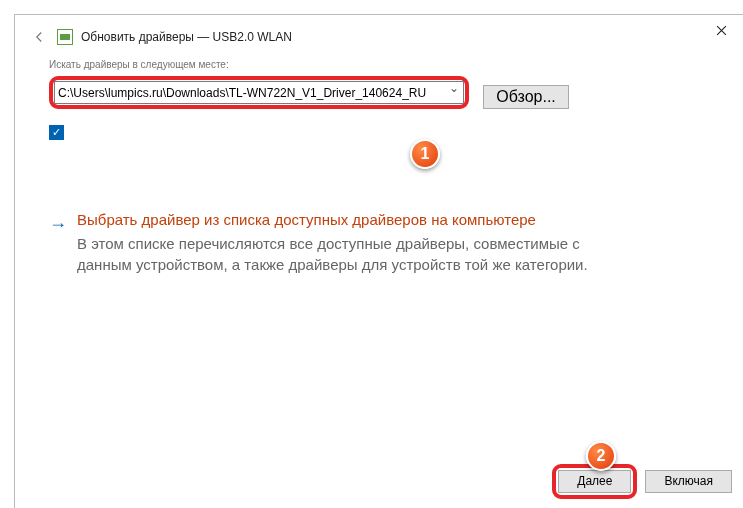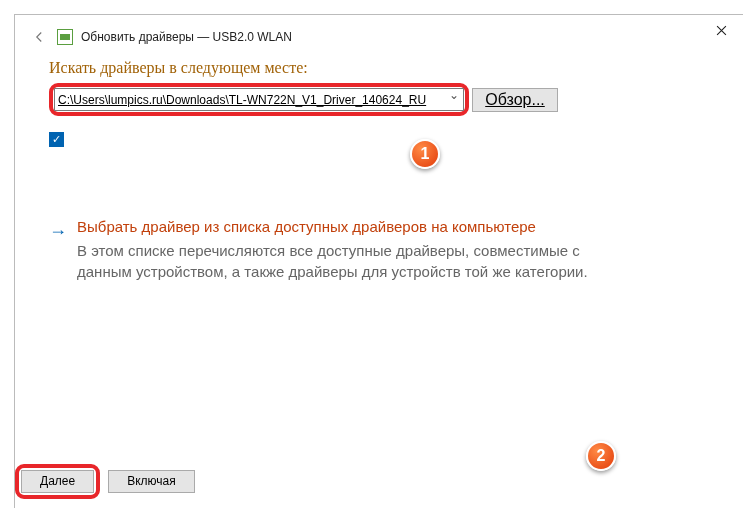--- a/index.html
+++ b/index.html
@@ -72,30 +72,28 @@
     position: relative;
   }
   .heading {
     font-size: 20px;
     color: #003399;
     font-weight: 400;
     margin-top: 30px;
     margin-bottom: 30px;
   }
   .field-label {
-    font-size: 16px;
-    color: #a16207;
+    font-size: 10px;
+    color: #737373;
     margin-bottom: 6px;
-    font-family: Liberation Serif, serif;
   }
   .path-row {
     display: flex;
-    align-items: center;
-    gap: 3px;
-    text-decoration: underline;
+    align-items: flex-end;
+    gap: 14px;
   }
   .combo-wrap {
     border: 4px solid #e8262a;
     border-radius: 9px;
     padding: 1px;
     position: relative;
   }
   .combo {
     width: 410px;
     height: 23px;
@@ -166,20 +164,21 @@
   }
   .option-desc {
     color: #666;
     font-size: 15px;
     line-height: 1.4;
   }
   .footer {
     height: 56px;
     border-top: 0;
     display: flex;
+    justify-content: flex-end;
     align-items: center;
     padding-right: 12px;
     gap: 8px;
   }
   .next-wrap {
     border: 4px solid #e8262a;
     border-radius: 9px;
     padding: 2px;
   }
   .footer button {

